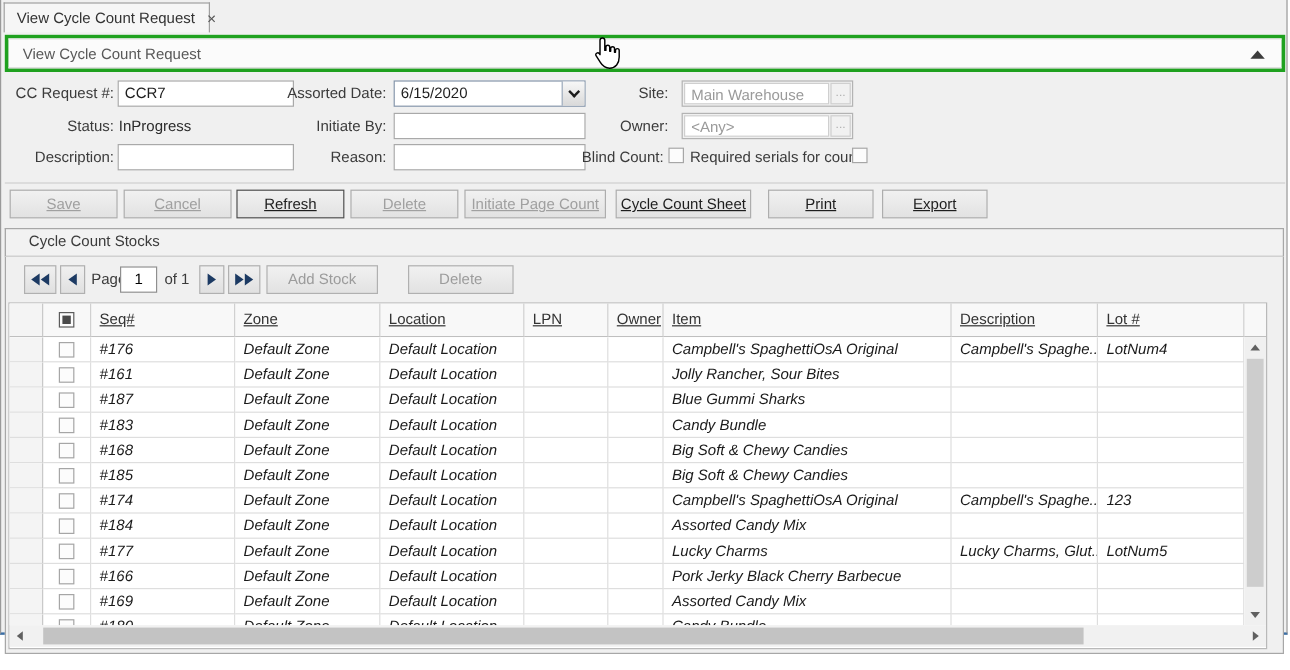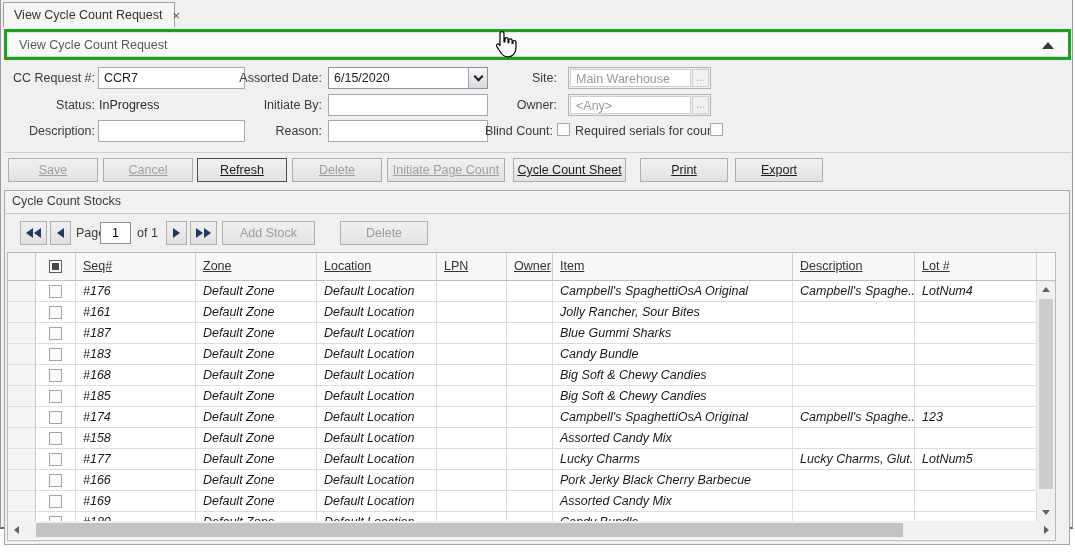--- a/index.html
+++ b/index.html
@@ -53,21 +53,21 @@
           border:1px solid #adadad; font:inherit; color:#1e1e1e;text-decoration:underline; }
   .wbtn.dis { color:#a0a0a0; }
   .wbtn.def { border-color:#4f4f4f; }
   .sbtn { position:absolute; height:24px; background:linear-gradient(#f1f1f1,#e2e2e2);
           border:1px solid #b0b0b0; font:inherit; color:#9c9c9c; }
 
   
   .group { position:absolute; left:4px; top:190px; width:1066px; height:355px; border:1px solid #a7a7a7;
            background:#f0f0f0; }
   .group-title { position:absolute; left:4px; top:190px; width:1066px; height:24px; line-height:21px;
-                 padding-left:7px; color:#3b3b3b; border:1px solid #a7a7a7; border-bottom:1px solid #c9c9c9;
+                 padding-left:19px; color:#3b3b3b; border:1px solid #a7a7a7; border-bottom:1px solid #c9c9c9;
                  background:#f2f2f2; }
 
   
   .pbtn { position:absolute; top:221px; height:24px; background:linear-gradient(#f0f0f0,#e0e0e0);
           border:1px solid #b0b0b0; display:flex; align-items:center; justify-content:center; gap:1px; }
   .tri-l { width:0; height:0; border-top:5px solid transparent; border-bottom:5px solid transparent;
            border-right:7px solid #1c3a63; }
   .tri-r { width:0; height:0; border-top:5px solid transparent; border-bottom:5px solid transparent;
            border-left:7px solid #1c3a63; }
   .ptext { position:absolute; top:226px; color:#3b3b3b; }
@@ -306,21 +306,21 @@
         <div class="gc" style="width: 46px;"></div>
         <div class="gc" style="width: 240px;">Campbell's SpaghettiOsA Original</div>
         <div class="gc" style="width: 122px;">Campbell's Spaghe...</div>
         <div class="gc" style="width: 122px;">123</div>
       </div>
       <div class="grow">
         <div class="gc rh" style="width: 28px;"></div>
         <div class="gc cbc" style="width: 40px;">
           <span class="cb"></span>
         </div>
-        <div class="gc" style="width: 120px;">#158</div>
+        <div class="gc" style="width: 120px;">#184</div>
         <div class="gc" style="width: 121px;">Default Zone</div>
         <div class="gc" style="width: 120px;">Default Location</div>
         <div class="gc" style="width: 70px;"></div>
         <div class="gc" style="width: 46px;"></div>
         <div class="gc" style="width: 240px;">Assorted Candy Mix</div>
         <div class="gc" style="width: 122px;"></div>
         <div class="gc" style="width: 122px;"></div>
       </div>
       <div class="grow">
         <div class="gc rh" style="width: 28px;"></div>

